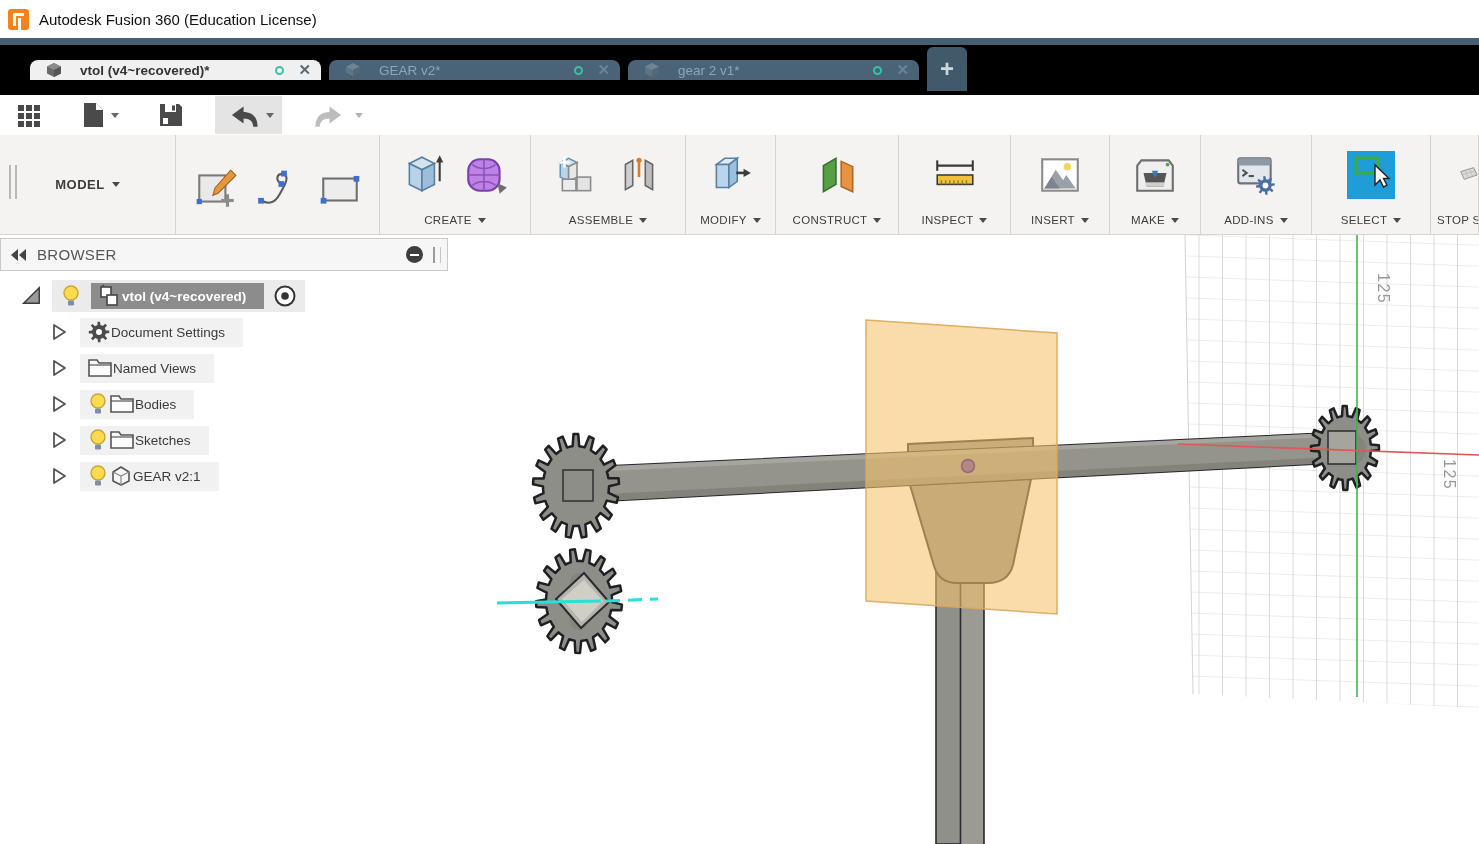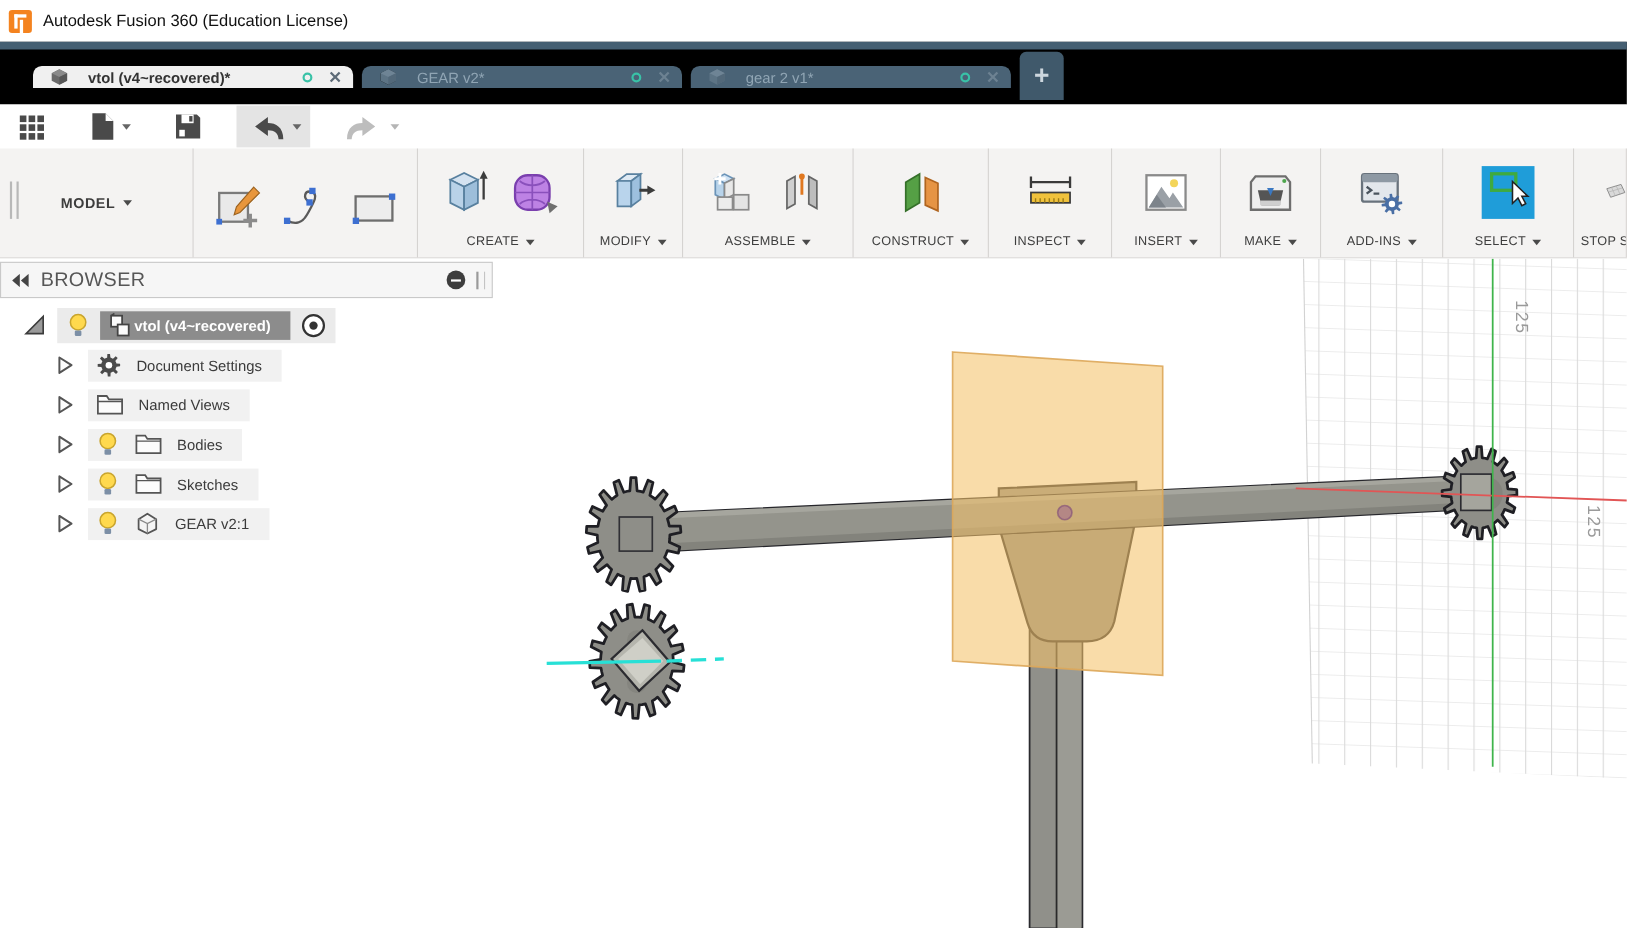--- a/index.html
+++ b/index.html
@@ -54,31 +54,31 @@
   .stop-group .ricons { justify-content:flex-start; }
   .stop-icon { margin-left:28px; }
 
   
   .viewport { position:relative; height:609px; background:#fff; overflow:hidden; }
   .scene { position:absolute; left:0; top:0; }
 
   
   .browser { position:absolute; left:0; top:3px; width:448px; }
   .browser-header { height:33px; background:#f6f6f6; border:1px solid #c9c9c9; display:flex; align-items:center; padding:0 6px 0 10px; }
-  .bh-title { font-size:18px; color:#565656; margin-left:10px; letter-spacing:.3px; }
+  .bh-title { font-size:15px; color:#565656; margin-left:10px; letter-spacing:.3px; }
   .bh-minus { margin-left:auto; width:17px; height:17px; border-radius:50%; background:#3d3d3d; position:relative; }
   .bh-minus::after { content:""; position:absolute; left:4px; top:7.5px; width:9px; height:2px; background:#fff; }
   .bh-grip { width:8px; height:16px; margin-left:10px; border-left:2px solid #9a9a9a; border-right:1px solid #c4c4c4; }
 
   .tree { padding-top:7px; }
   .trow { height:36px; display:flex; align-items:center; }
   .trow.child { padding-left:48px; }
   .trow.rootrow { padding-left:20px; }
   .expander { width:22px; flex:none; margin-right:10px; display:flex; align-items:center; justify-content:center; }
-  .chip { display:flex; align-items:center; gap:13px; background:#f1f1f1; height:29px; padding:0 18px 0 7px; }
+  .chip { display:flex; align-items:center; background:#f1f1f1; height:29px; padding:0 18px 0 7px; }
   .chip.rootchip { background:#ebebeb; height:32px; padding:0 8px 0 8px; gap:9px; }
   .selbox { display:flex; align-items:center; background:#8c8c8c; height:26px; padding:0 18px 0 7px; }
   .selbox .tlabel { color:#fff; font-weight:bold; }
   .tlabel { font-size:13.5px; color:#3b3b3b; white-space:nowrap; }
   svg { display:block; }
 </style>
 </head>
 <body>
 
 <div class="titlebar">
@@ -218,36 +218,20 @@
         <path d="M20,7 V37 M9,12 C15,17 25,17 31,12 M9,32 C15,27 25,27 31,32 M5,22 H35" fill="none" stroke="#8a50bc" stroke-width="1.5"></path>
         <polygon points="33,30 42,34 35,40" fill="#6f6f6f"></polygon>
       </svg>
     </div>
     <div class="rlabel">
       <span>CREATE</span>
         <span class="caret"></span>
     </div>
   </div>
 
-  <div class="rgroup" style="width:90px">
-    <div class="ricons">
-      <svg width="46" height="46" viewBox="0 0 44 44">
-        <polygon points="8,12 16,6 28,6 20,12" fill="#dfeaf4" stroke="#58809f" stroke-width="1.5"></polygon>
-        <polygon points="8,12 8,34 20,34 20,12" fill="#b9d4ec" stroke="#58809f" stroke-width="1.5"></polygon>
-        <polygon points="20,12 28,6 28,28 20,34" fill="#9dc0de" stroke="#58809f" stroke-width="1.5"></polygon>
-        <line x1="27" y1="20" x2="36" y2="20" stroke="#3c3c3c" stroke-width="2.5"></line>
-        <polygon points="41,20 34,16 34,24" fill="#3c3c3c"></polygon>
-      </svg>
-    </div>
-    <div class="rlabel">
-      <span>MODIFY</span>
-        <span class="caret"></span>
-    </div>
-  </div>
-
   <div class="rgroup" style="width:155px">
     <div class="ricons">
       <svg width="46" height="46" viewBox="0 0 44 44">
         <polygon points="6,10 14,6 22,10 14,14" fill="#cfe2f4" stroke="#6a93b8" stroke-width="1.5"></polygon>
         <polygon points="6,10 6,24 14,28 14,14" fill="#b8d3ea" stroke="#6a93b8" stroke-width="1.5"></polygon>
         <polygon points="14,14 22,10 22,24 14,28" fill="#e8e8e8" stroke="#8a8a8a" stroke-width="1.5"></polygon>
         <rect x="22" y="24" width="13" height="13" fill="#e4e4e4" stroke="#8a8a8a" stroke-width="1.5"></rect>
         <rect x="8" y="26" width="13" height="11" fill="#ececec" stroke="#8a8a8a" stroke-width="1.5"></rect>
         <g stroke="#ffffff" stroke-width="2.5">
             <line x1="10" y1="5" x2="10" y2="15"></line>
@@ -256,20 +240,36 @@
       </svg>
       <svg width="46" height="46" viewBox="0 0 44 44">
         <path d="M9,12 L16,8 L16,32 L9,36 Z" fill="#cfcfcf" stroke="#666" stroke-width="1.5"></path>
         <path d="M35,12 L28,8 L28,32 L35,36 Z" fill="#bdbdbd" stroke="#666" stroke-width="1.5"></path>
         <line x1="22" y1="10" x2="22" y2="24" stroke="#e07820" stroke-width="2.5"></line>
         <circle cx="22" cy="8" r="2.5" fill="#e07820"></circle>
       </svg>
     </div>
     <div class="rlabel">
       <span>ASSEMBLE</span>
+        <span class="caret"></span>
+    </div>
+  </div>
+
+  <div class="rgroup" style="width:90px">
+    <div class="ricons">
+      <svg width="46" height="46" viewBox="0 0 44 44">
+        <polygon points="8,12 16,6 28,6 20,12" fill="#dfeaf4" stroke="#58809f" stroke-width="1.5"></polygon>
+        <polygon points="8,12 8,34 20,34 20,12" fill="#b9d4ec" stroke="#58809f" stroke-width="1.5"></polygon>
+        <polygon points="20,12 28,6 28,28 20,34" fill="#9dc0de" stroke="#58809f" stroke-width="1.5"></polygon>
+        <line x1="27" y1="20" x2="36" y2="20" stroke="#3c3c3c" stroke-width="2.5"></line>
+        <polygon points="41,20 34,16 34,24" fill="#3c3c3c"></polygon>
+      </svg>
+    </div>
+    <div class="rlabel">
+      <span>MODIFY</span>
         <span class="caret"></span>
     </div>
   </div>
 
   <div class="rgroup" style="width:123px">
     <div class="ricons">
       <svg width="46" height="46" viewBox="0 0 44 44">
         <polygon points="9,13 21,6 21,31 9,38" fill="#55a045" stroke="#35702a" stroke-width="1.5"></polygon>
         <polygon points="26,9 37,14 37,38 26,33" fill="#e69444" stroke="#b06520" stroke-width="1.5"></polygon>
       </svg>

